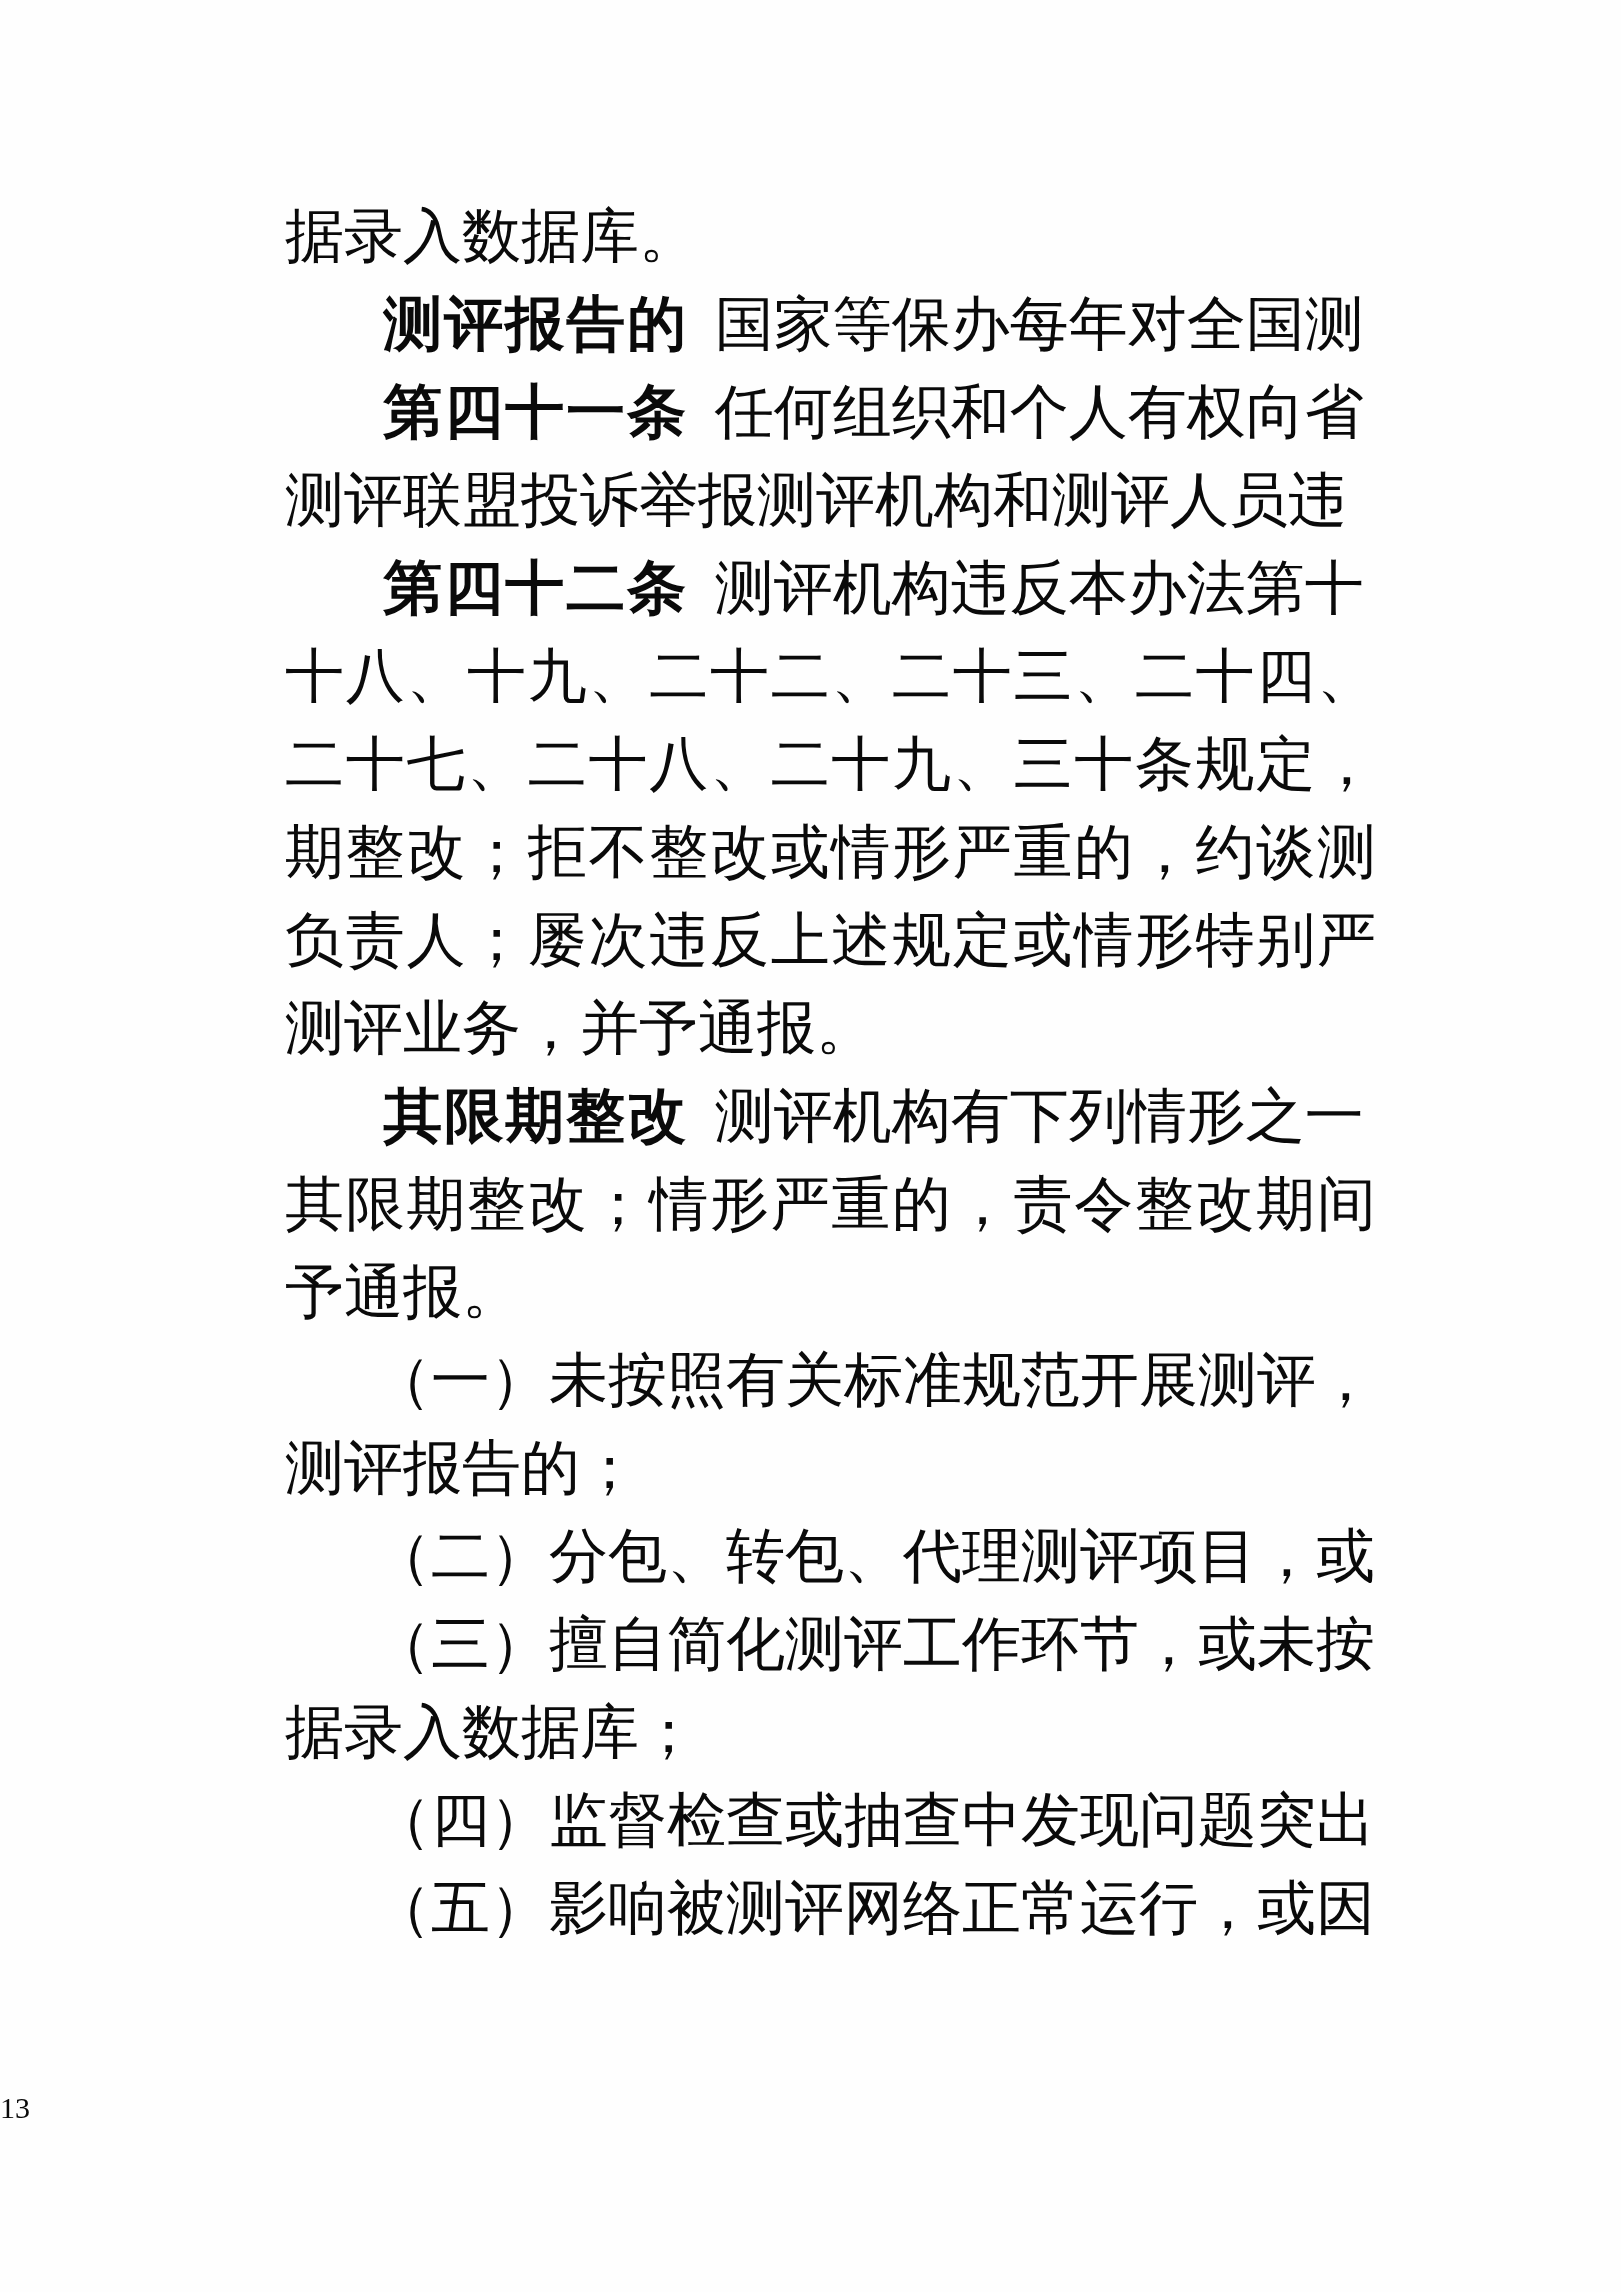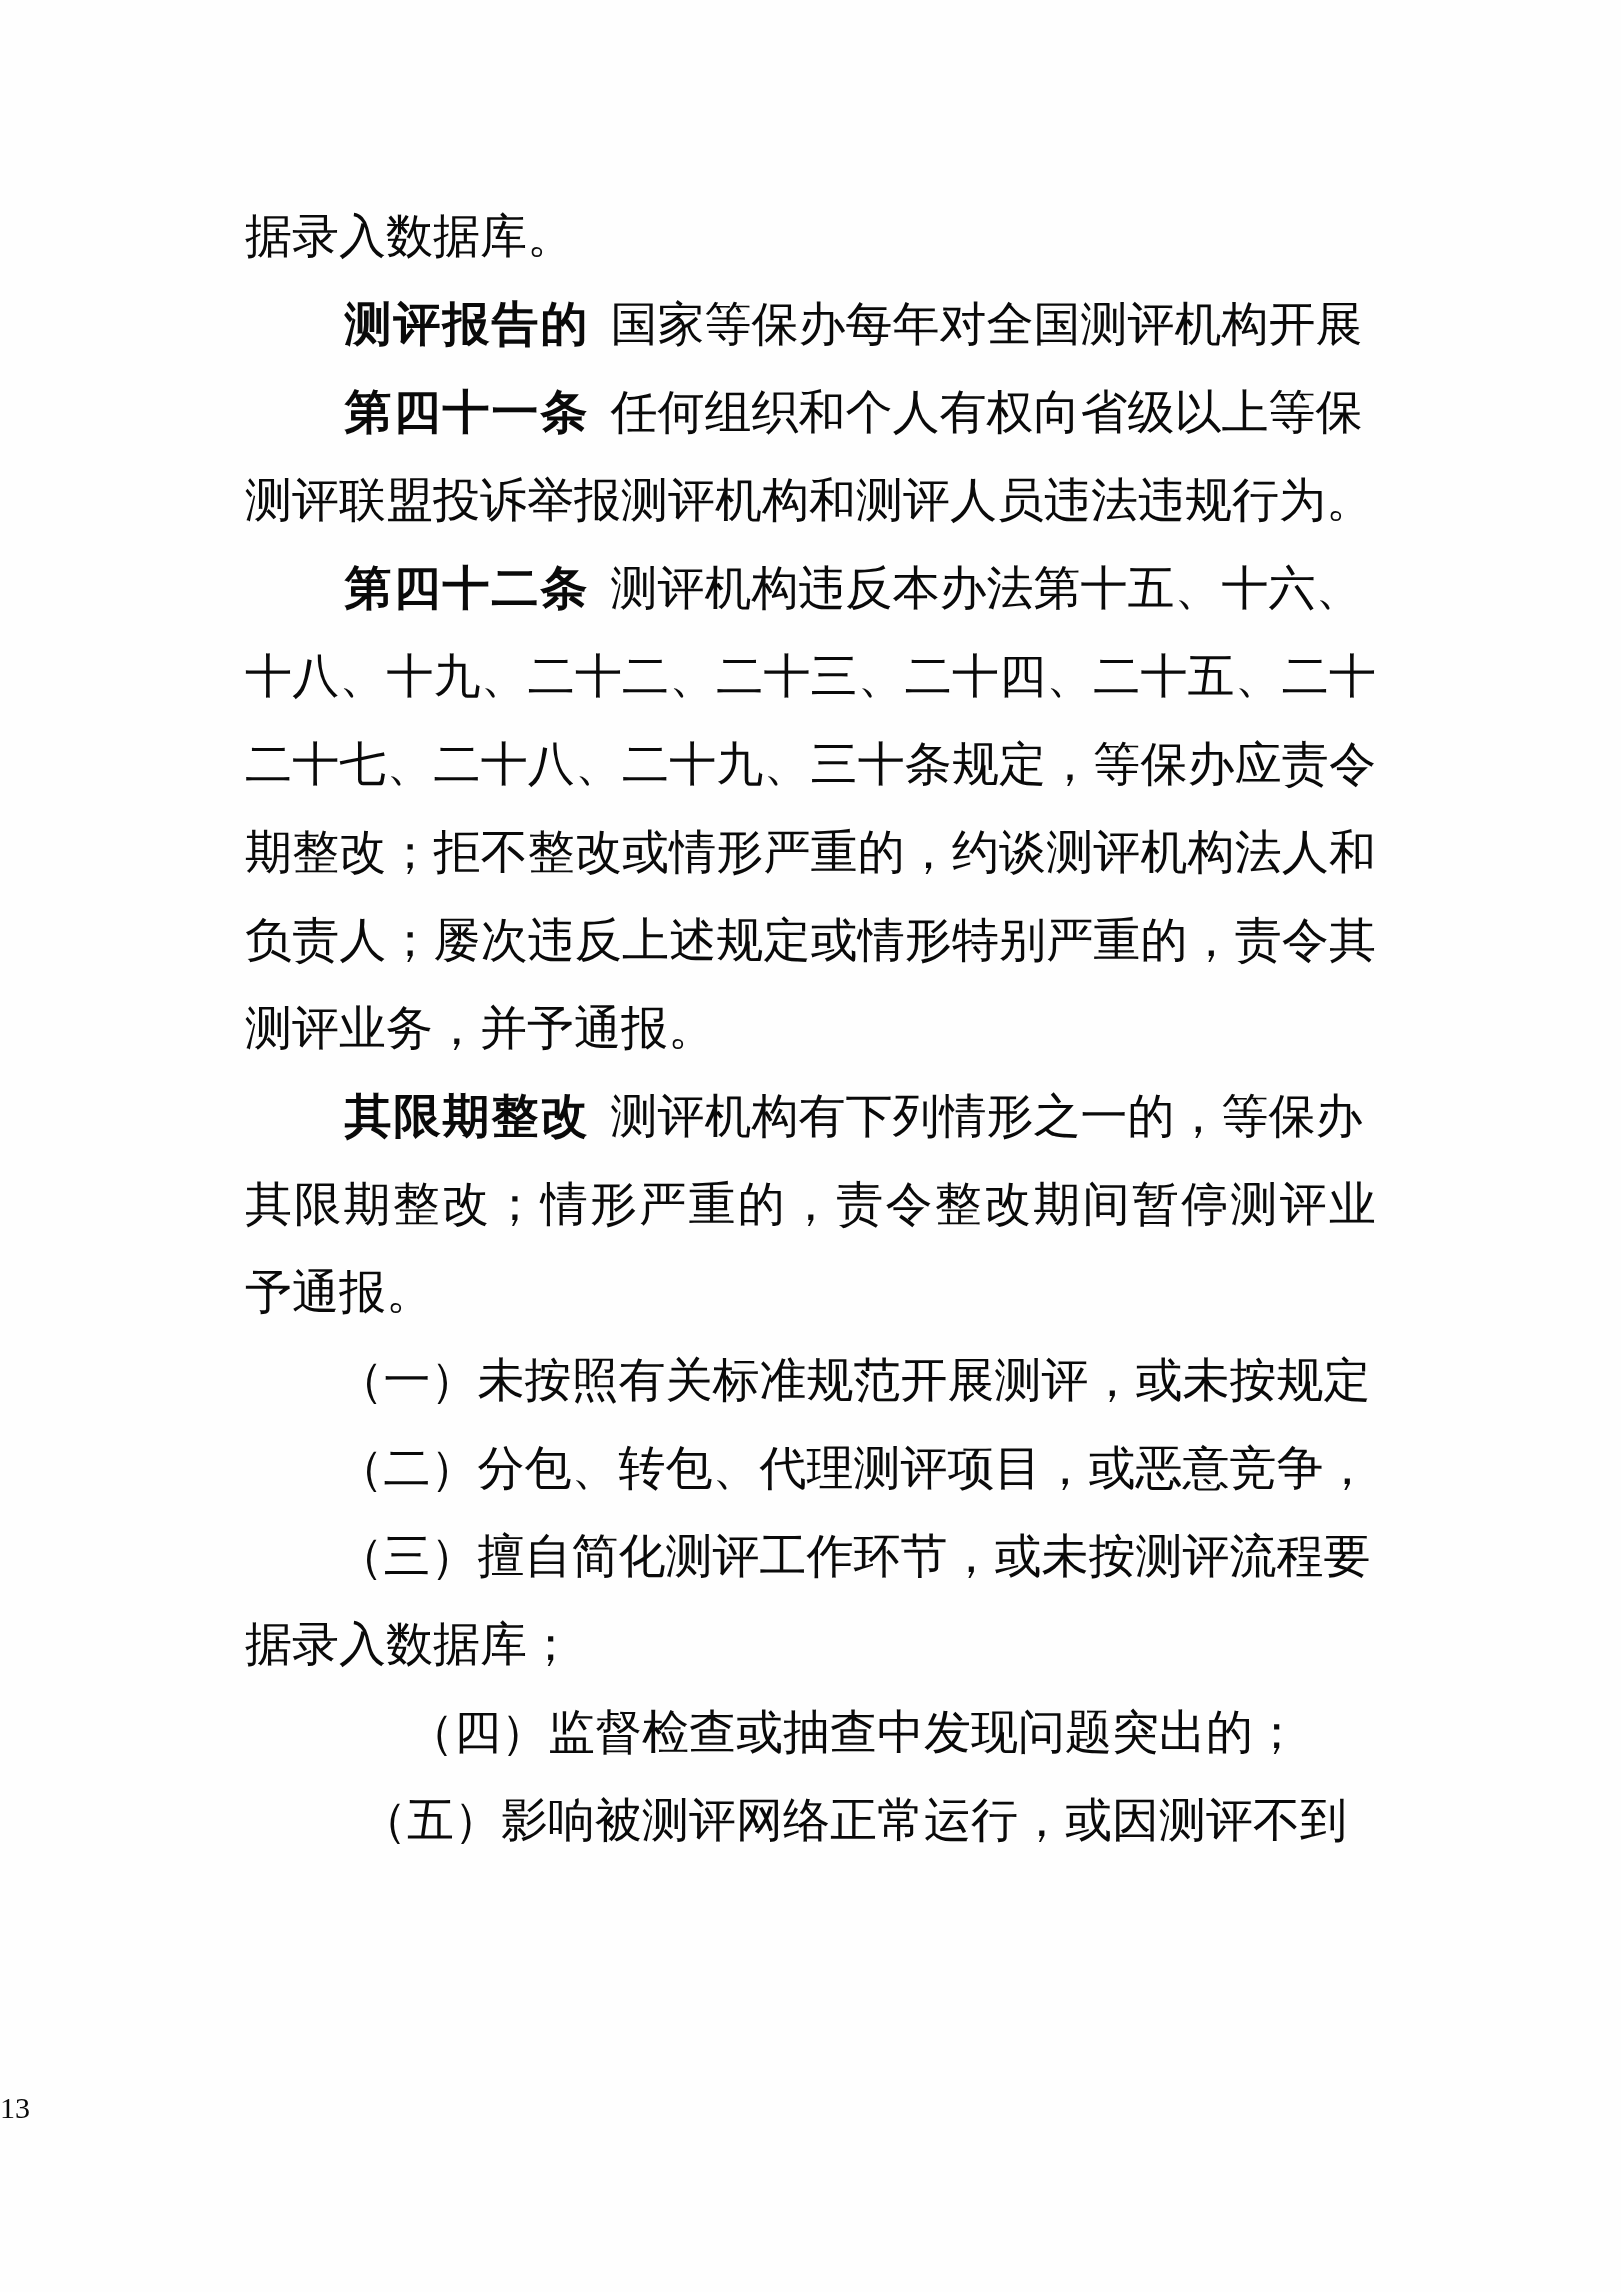--- a/index.html
+++ b/index.html
@@ -16,24 +16,25 @@
     font-family: "Liberation Serif", "DejaVu Serif", serif;
     color: #0a0a0a;
   }
   .content {
     position: absolute;
     left: 245px;
     top: 192px;
     width: 1131px;
   }
   .line {
-    font-size: 47px;
+    font-size: 59px;
     line-height: 88px;
     height: 88px;
     overflow: hidden;
+    margin-left: 40px;
   }
   .full {
     text-align: justify;
     text-align-last: justify;
     text-justify: inter-character;
   }
   .indent {
     text-indent: 86px;
     text-align: center;
   }
@@ -83,20 +84,21 @@
     <div class="line"><span>测评业务，并予通报。</span></div>
 
     <div class="line full indent"><span class="head">其限期整改</span><span>测评机构有下列情形之一的，等保办责令</span></div>
 
     <div class="line full"><span>其限期整改；情形严重的，责令整改期间暂停测评业务，并</span></div>
 
     <div class="line"><span>予通报。</span></div>
 
     <div class="line full indent"><span>（一）未按照有关标准规范开展测评，或未按规定出具</span></div>
 
+    <div class="line"><span>测评报告的；</span></div>
 
     <div class="line full indent"><span>（二）分包、转包、代理测评项目，或恶意竞争，扰乱</span></div>
 
 
     <div class="line full indent"><span>（三）擅自简化测评工作环节，或未按测评流程要求开</span></div>
 
     <div class="line"><span>据录入数据库；</span></div>
 
     <div class="line indent"><span>（四）监督检查或抽查中发现问题突出的；</span></div>
 

